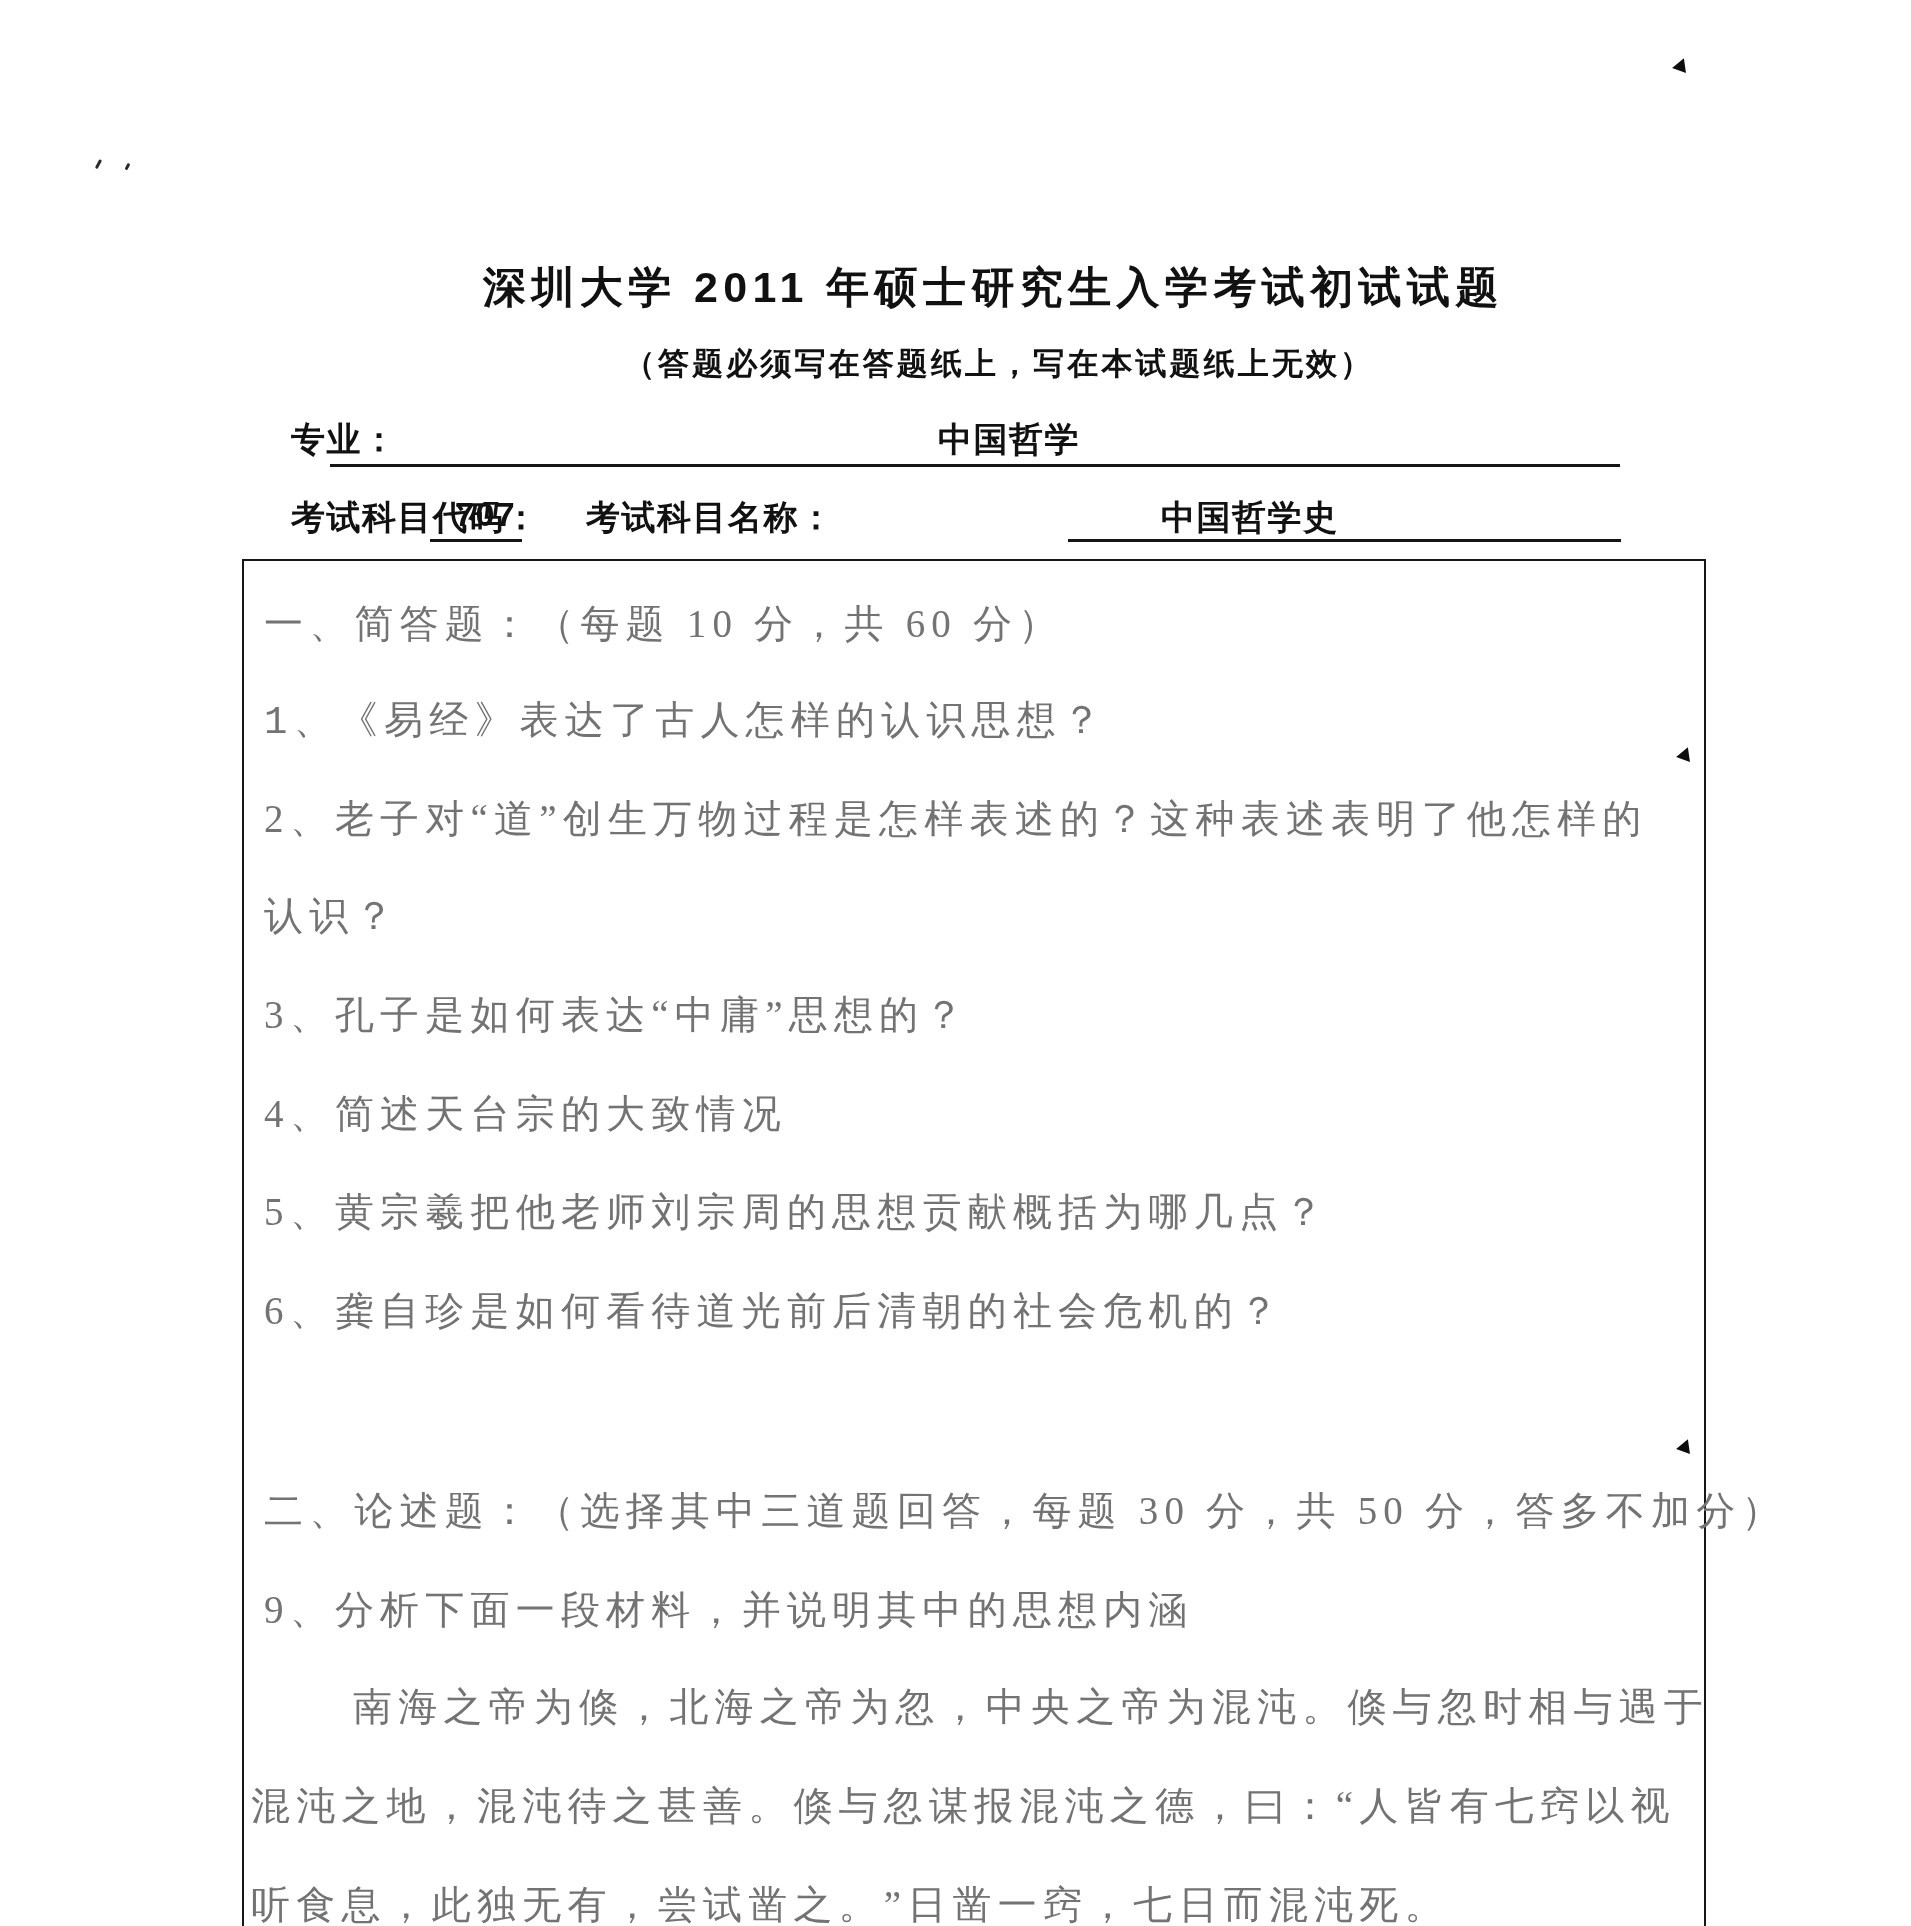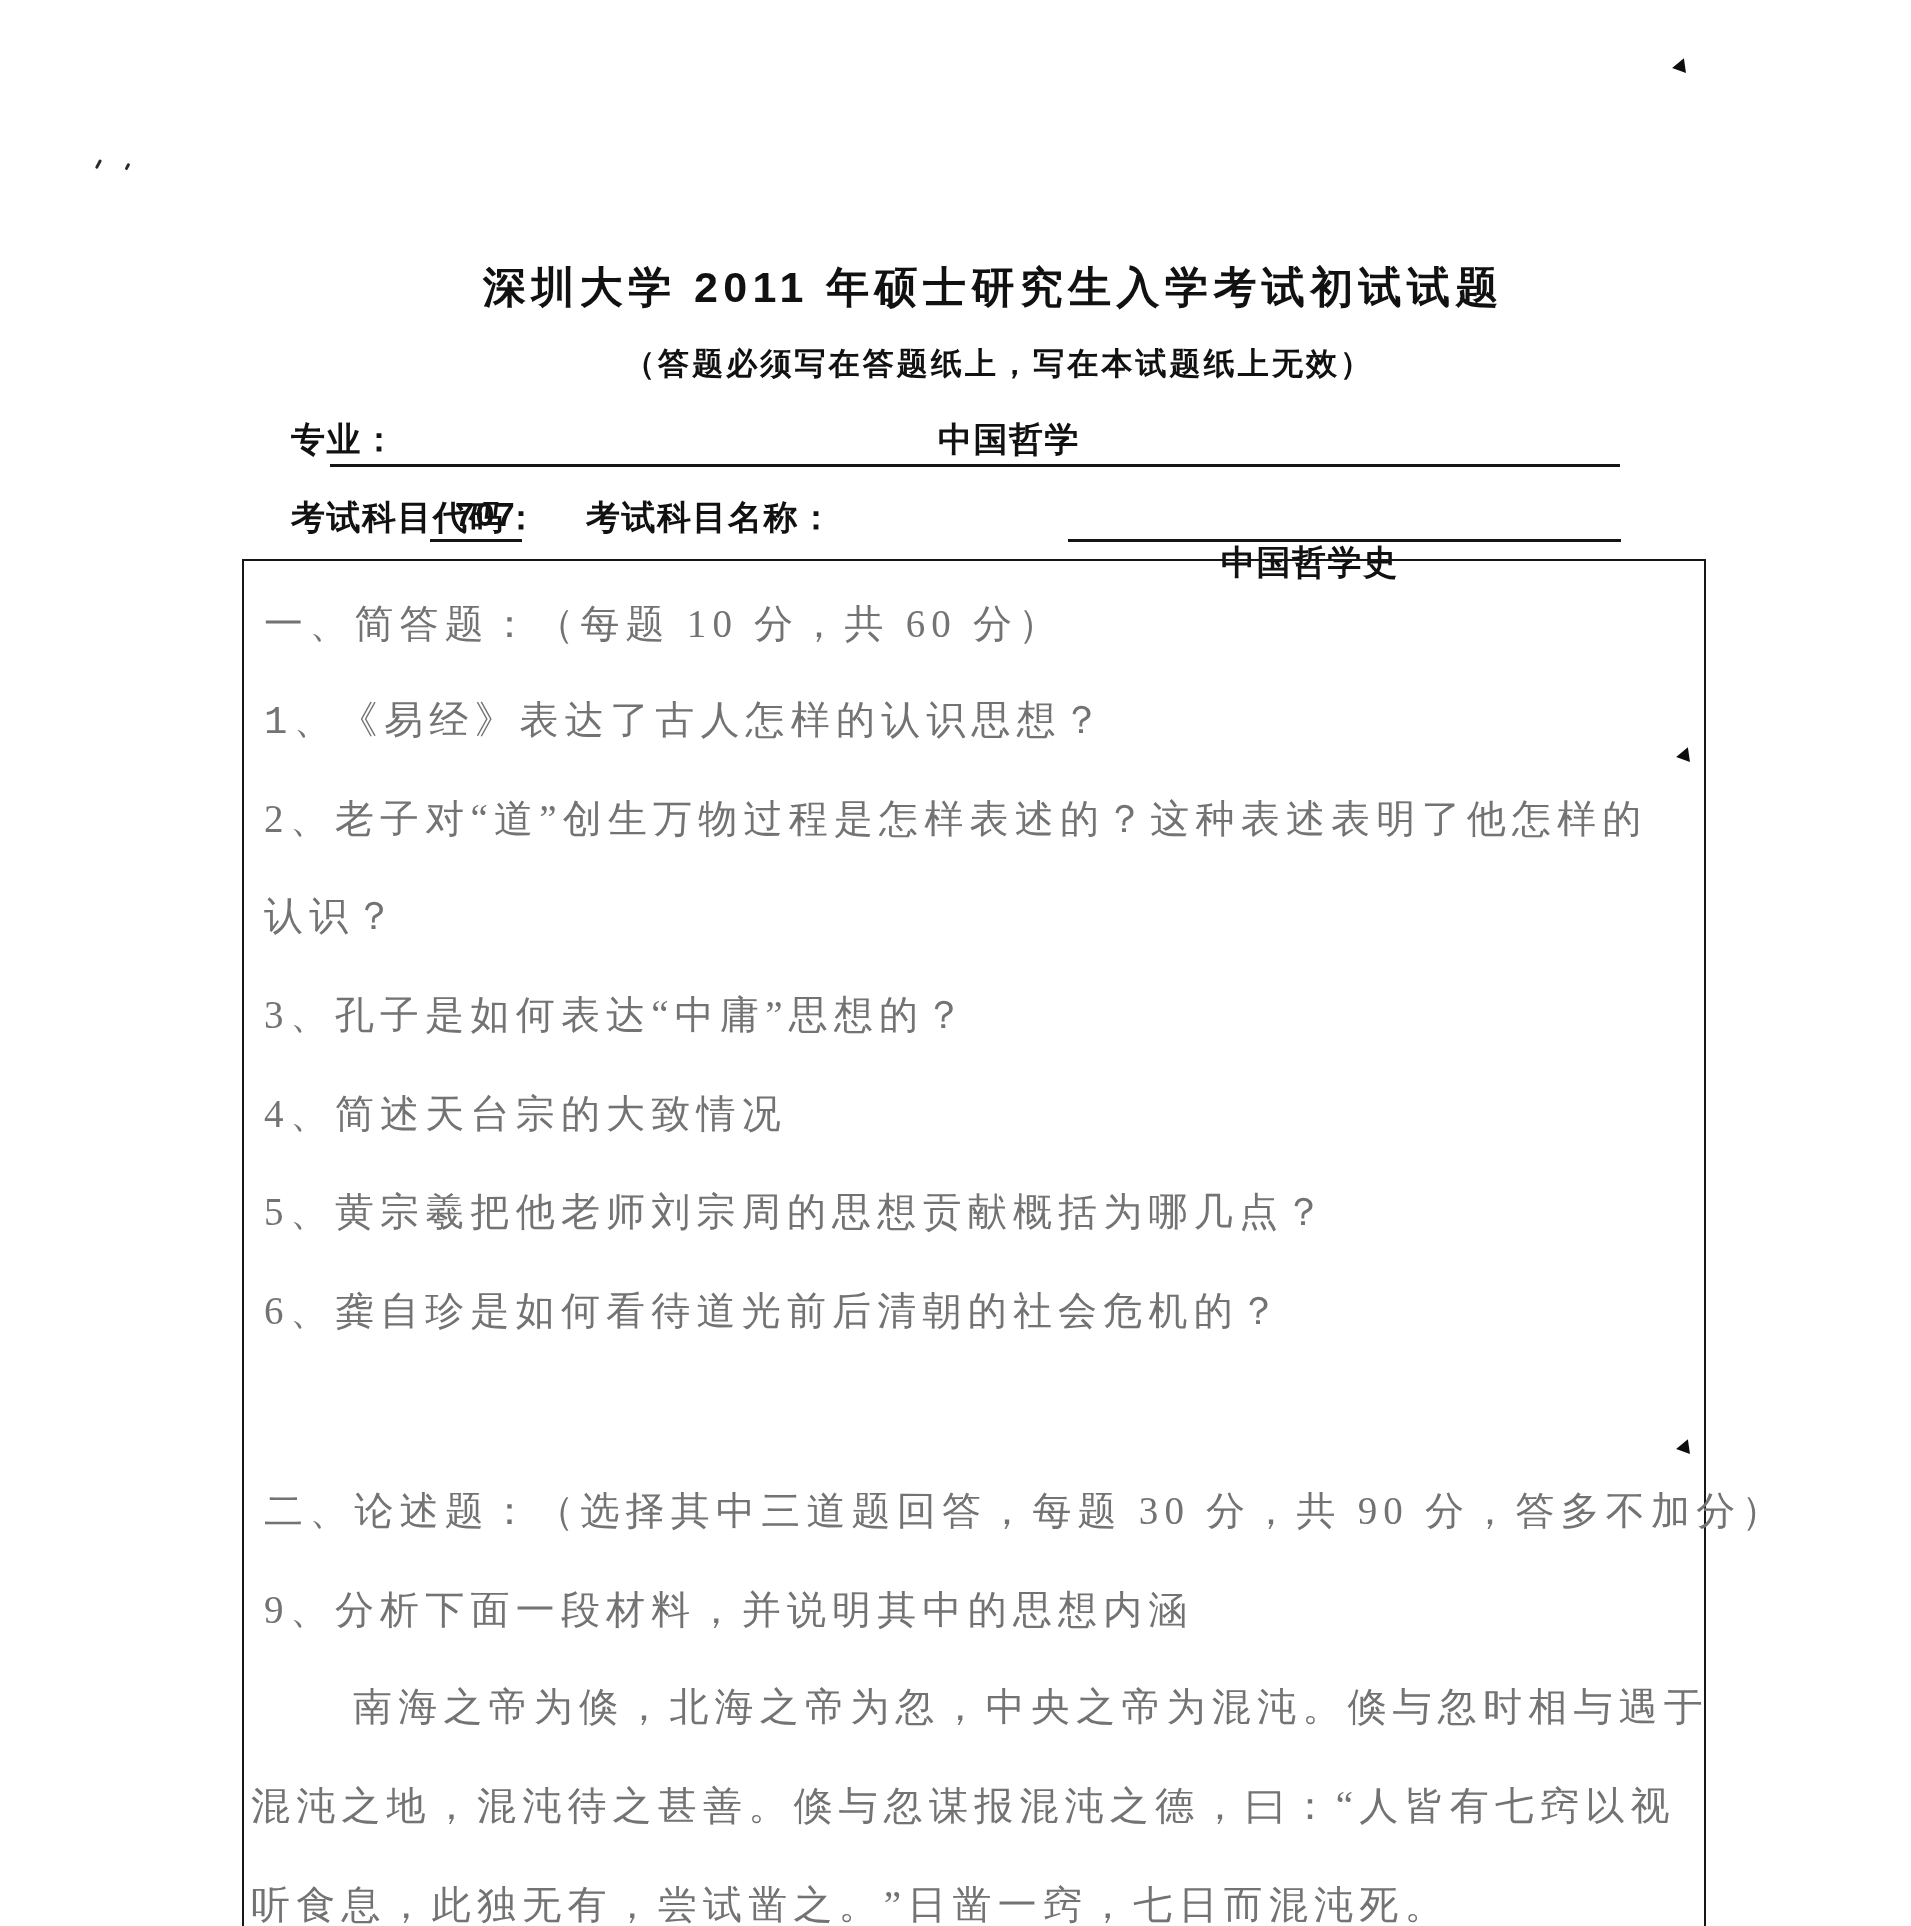--- a/index.html
+++ b/index.html
@@ -79,35 +79,35 @@
   <div class="abs doc-subtitle">（答题必须写在答题纸上，写在本试题纸上无效）</div>
 
   <div class="abs meta-label" style="top:417px; left:291px;">专业：</div>
   <div class="abs meta-value" style="top:417px; left:938px;">中国哲学</div>
   <div class="rule" style="top:464px; left:330px; width:1290px;"></div>
 
   <div class="abs meta-label" style="top:495px; left:291px;">考试科目代码：</div>
   <div class="abs meta-value" style="top:495px; left:455px;">707</div>
   <div class="rule" style="top:539px; left:430px; width:92px;"></div>
   <div class="abs meta-label" style="top:495px; left:586px;">考试科目名称：</div>
-  <div class="abs meta-value" style="top:495px; left:1221px;margin-top:45px;">中国哲学史</div>
+  <div class="abs meta-value" style="top:495px; left:1161px;">中国哲学史</div>
   <div class="rule" style="top:539px; left:1068px; width:553px;"></div>
 
   <div class="exam-box"></div>
 
   <div class="line" style="top:597px; left:264px;">一、简答题：（每题 10 分，共 60 分）</div>
   <div class="line" style="top:693px; left:264px;font-family:Liberation Mono, monospace;">1、《易经》表达了古人怎样的认识思想？</div>
   <div class="line" style="top:792px; left:264px;">2、老子对“道”创生万物过程是怎样表述的？这种表述表明了他怎样的</div>
   <div class="line" style="top:889px; left:264px;">认识？</div>
   <div class="line" style="top:988px; left:264px;">3、孔子是如何表达“中庸”思想的？</div>
   <div class="line" style="top:1087px; left:264px;">4、简述天台宗的大致情况</div>
   <div class="line" style="top:1185px; left:264px;">5、黄宗羲把他老师刘宗周的思想贡献概括为哪几点？</div>
   <div class="line" style="top:1284px; left:264px;">6、龚自珍是如何看待道光前后清朝的社会危机的？</div>
 
-  <div class="line" style="top:1484px; left:264px;">二、论述题：（选择其中三道题回答，每题 30 分，共 90 分，答多不加分）</div>
+  <div class="line" style="top:1484px; left:264px;">二、论述题：（选择其中三道题回答，每题 30 分，共 50 分，答多不加分）</div>
   <div class="line" style="top:1583px; left:264px;">9、分析下面一段材料，并说明其中的思想内涵</div>
   <div class="line" style="top:1779px; left:251px;">混沌之地，混沌待之甚善。倏与忽谋报混沌之德，曰：“人皆有七窍以视</div>
   <div class="line" style="top:1680px; left:353px;">南海之帝为倏，北海之帝为忽，中央之帝为混沌。倏与忽时相与遇于</div>
   <div class="line" style="top:1878px; left:251px;">听食息，此独无有，尝试凿之。”日凿一窍，七日而混沌死。</div>
 
   <div class="tick" style="left:97px; top:159px;"></div>
   <div class="tick" style="left:126px; top:163px; height:7px;"></div>
   <div class="blob-tri" style="left:1672px; top:59px;"></div>
   <div class="blob-tri" style="left:1676px; top:748px;"></div>
   <div class="blob-tri" style="left:1676px; top:1440px;"></div>

